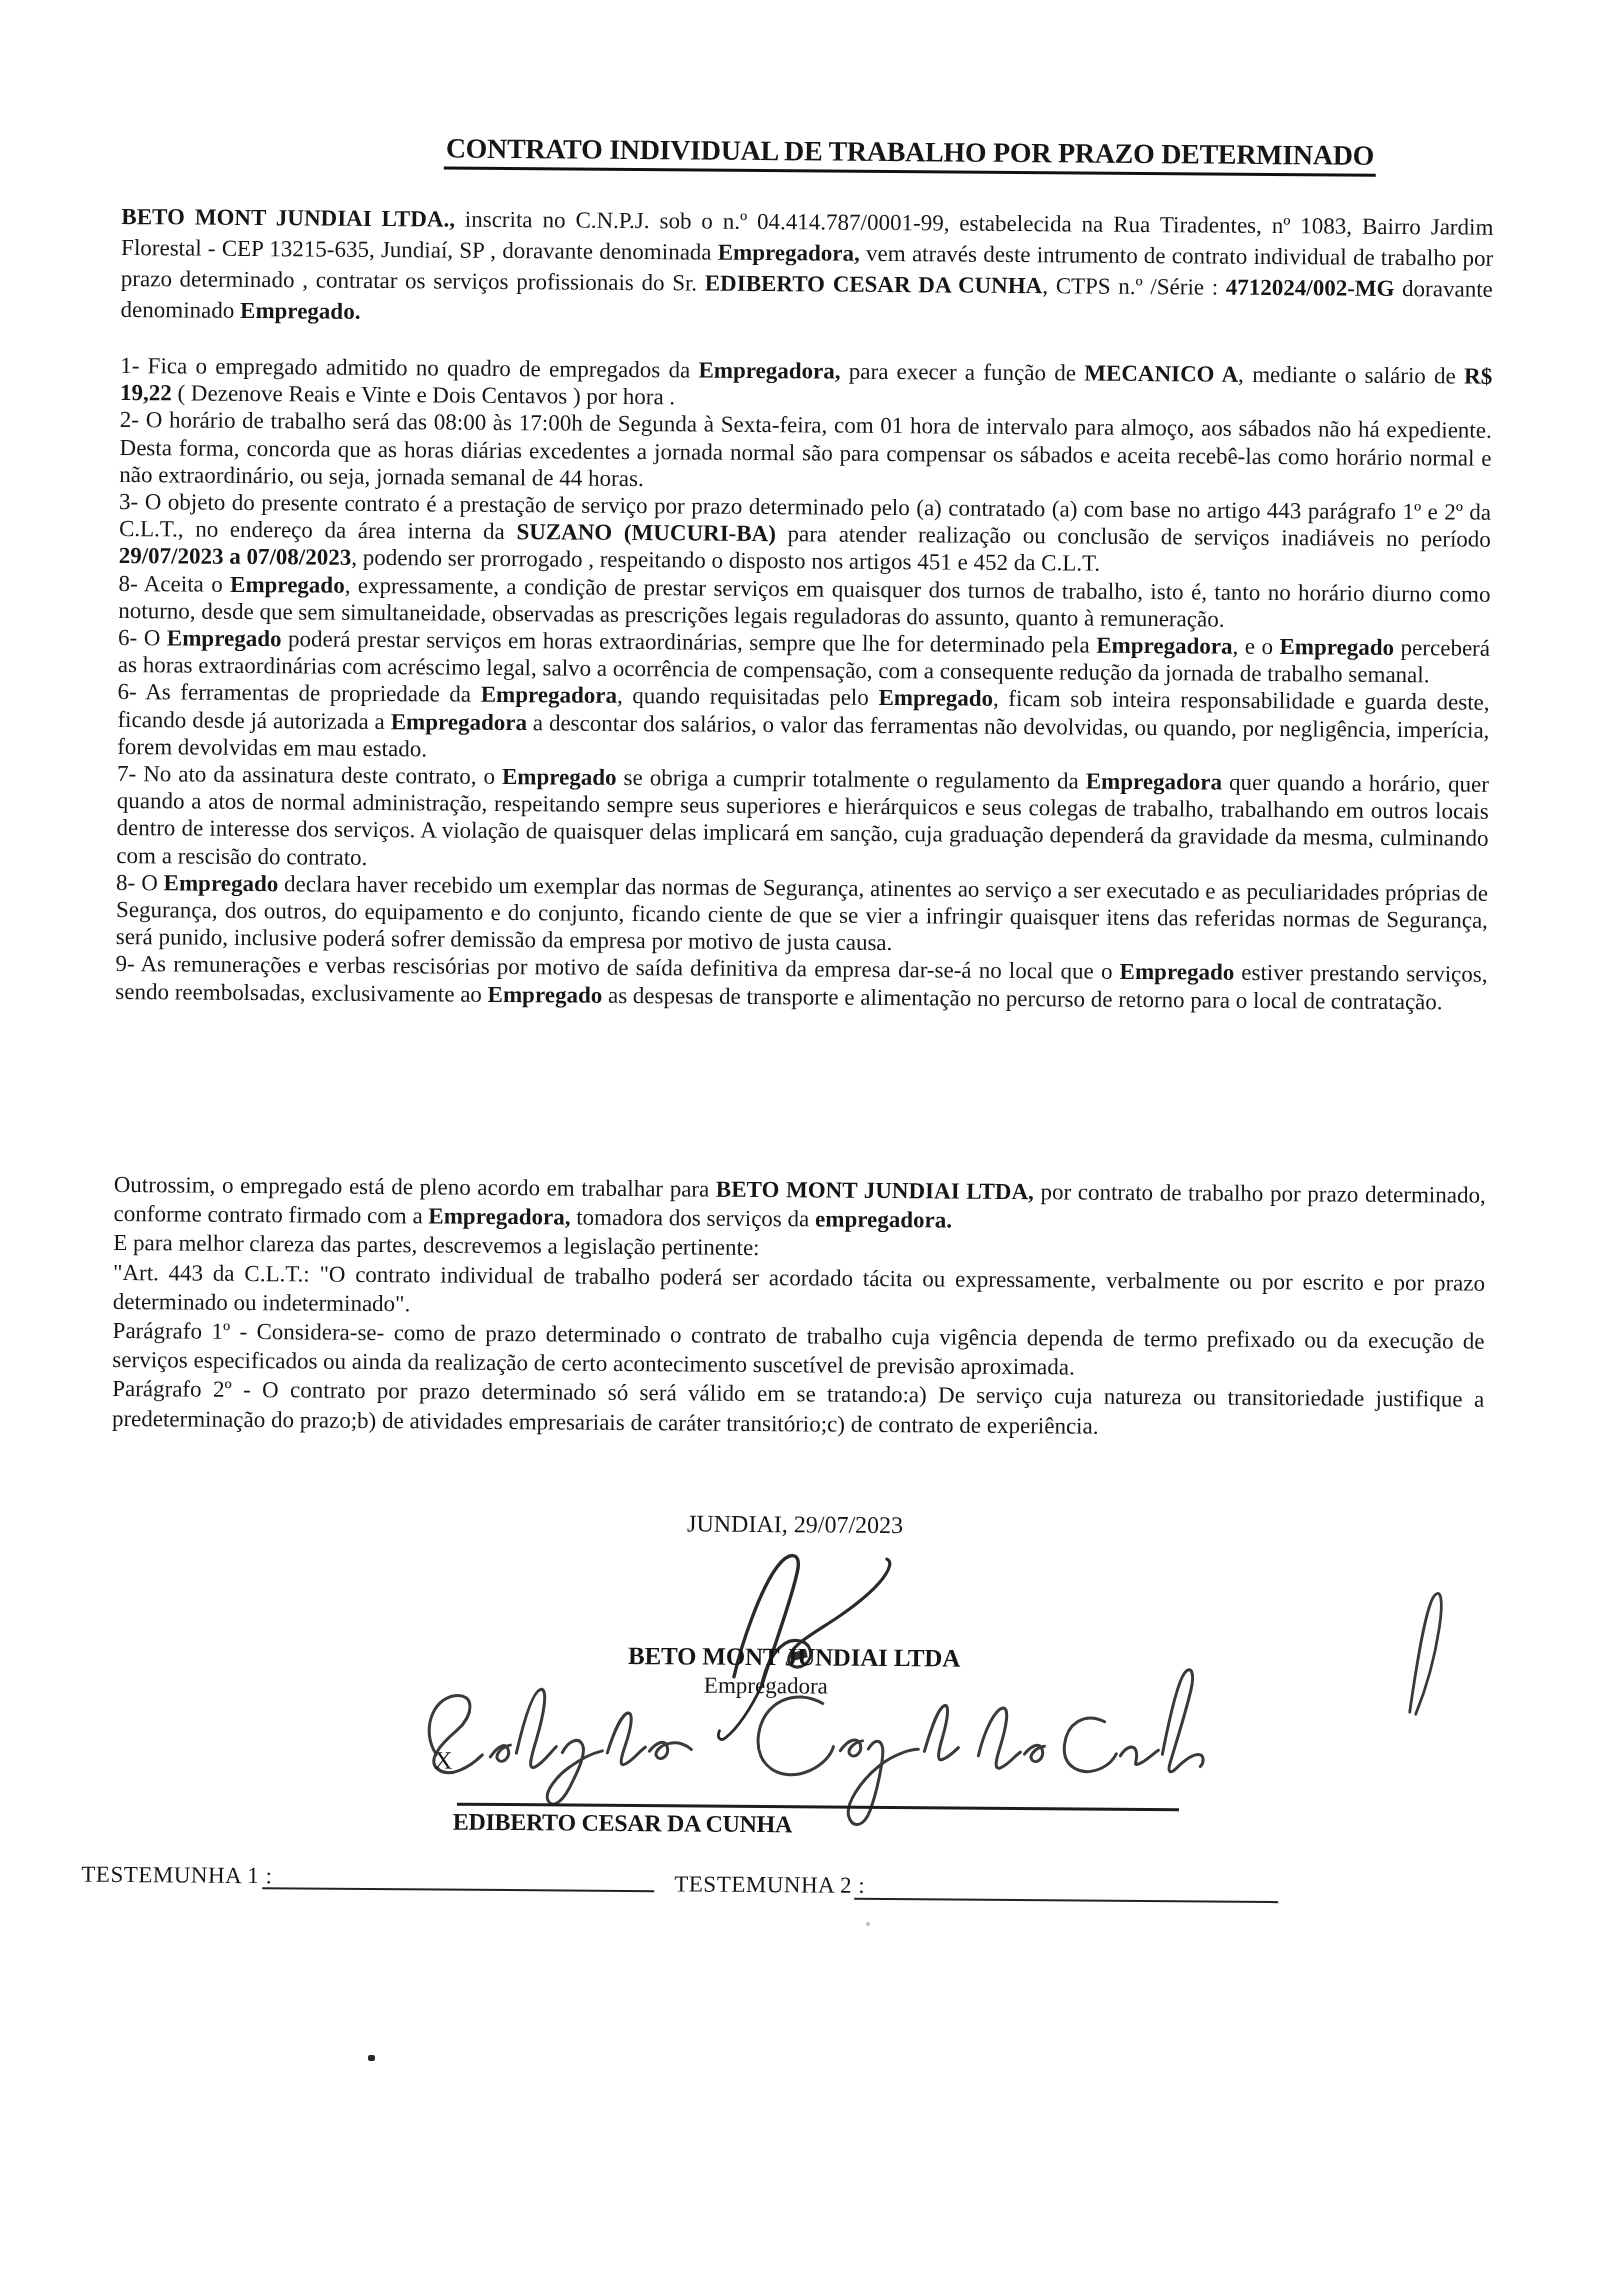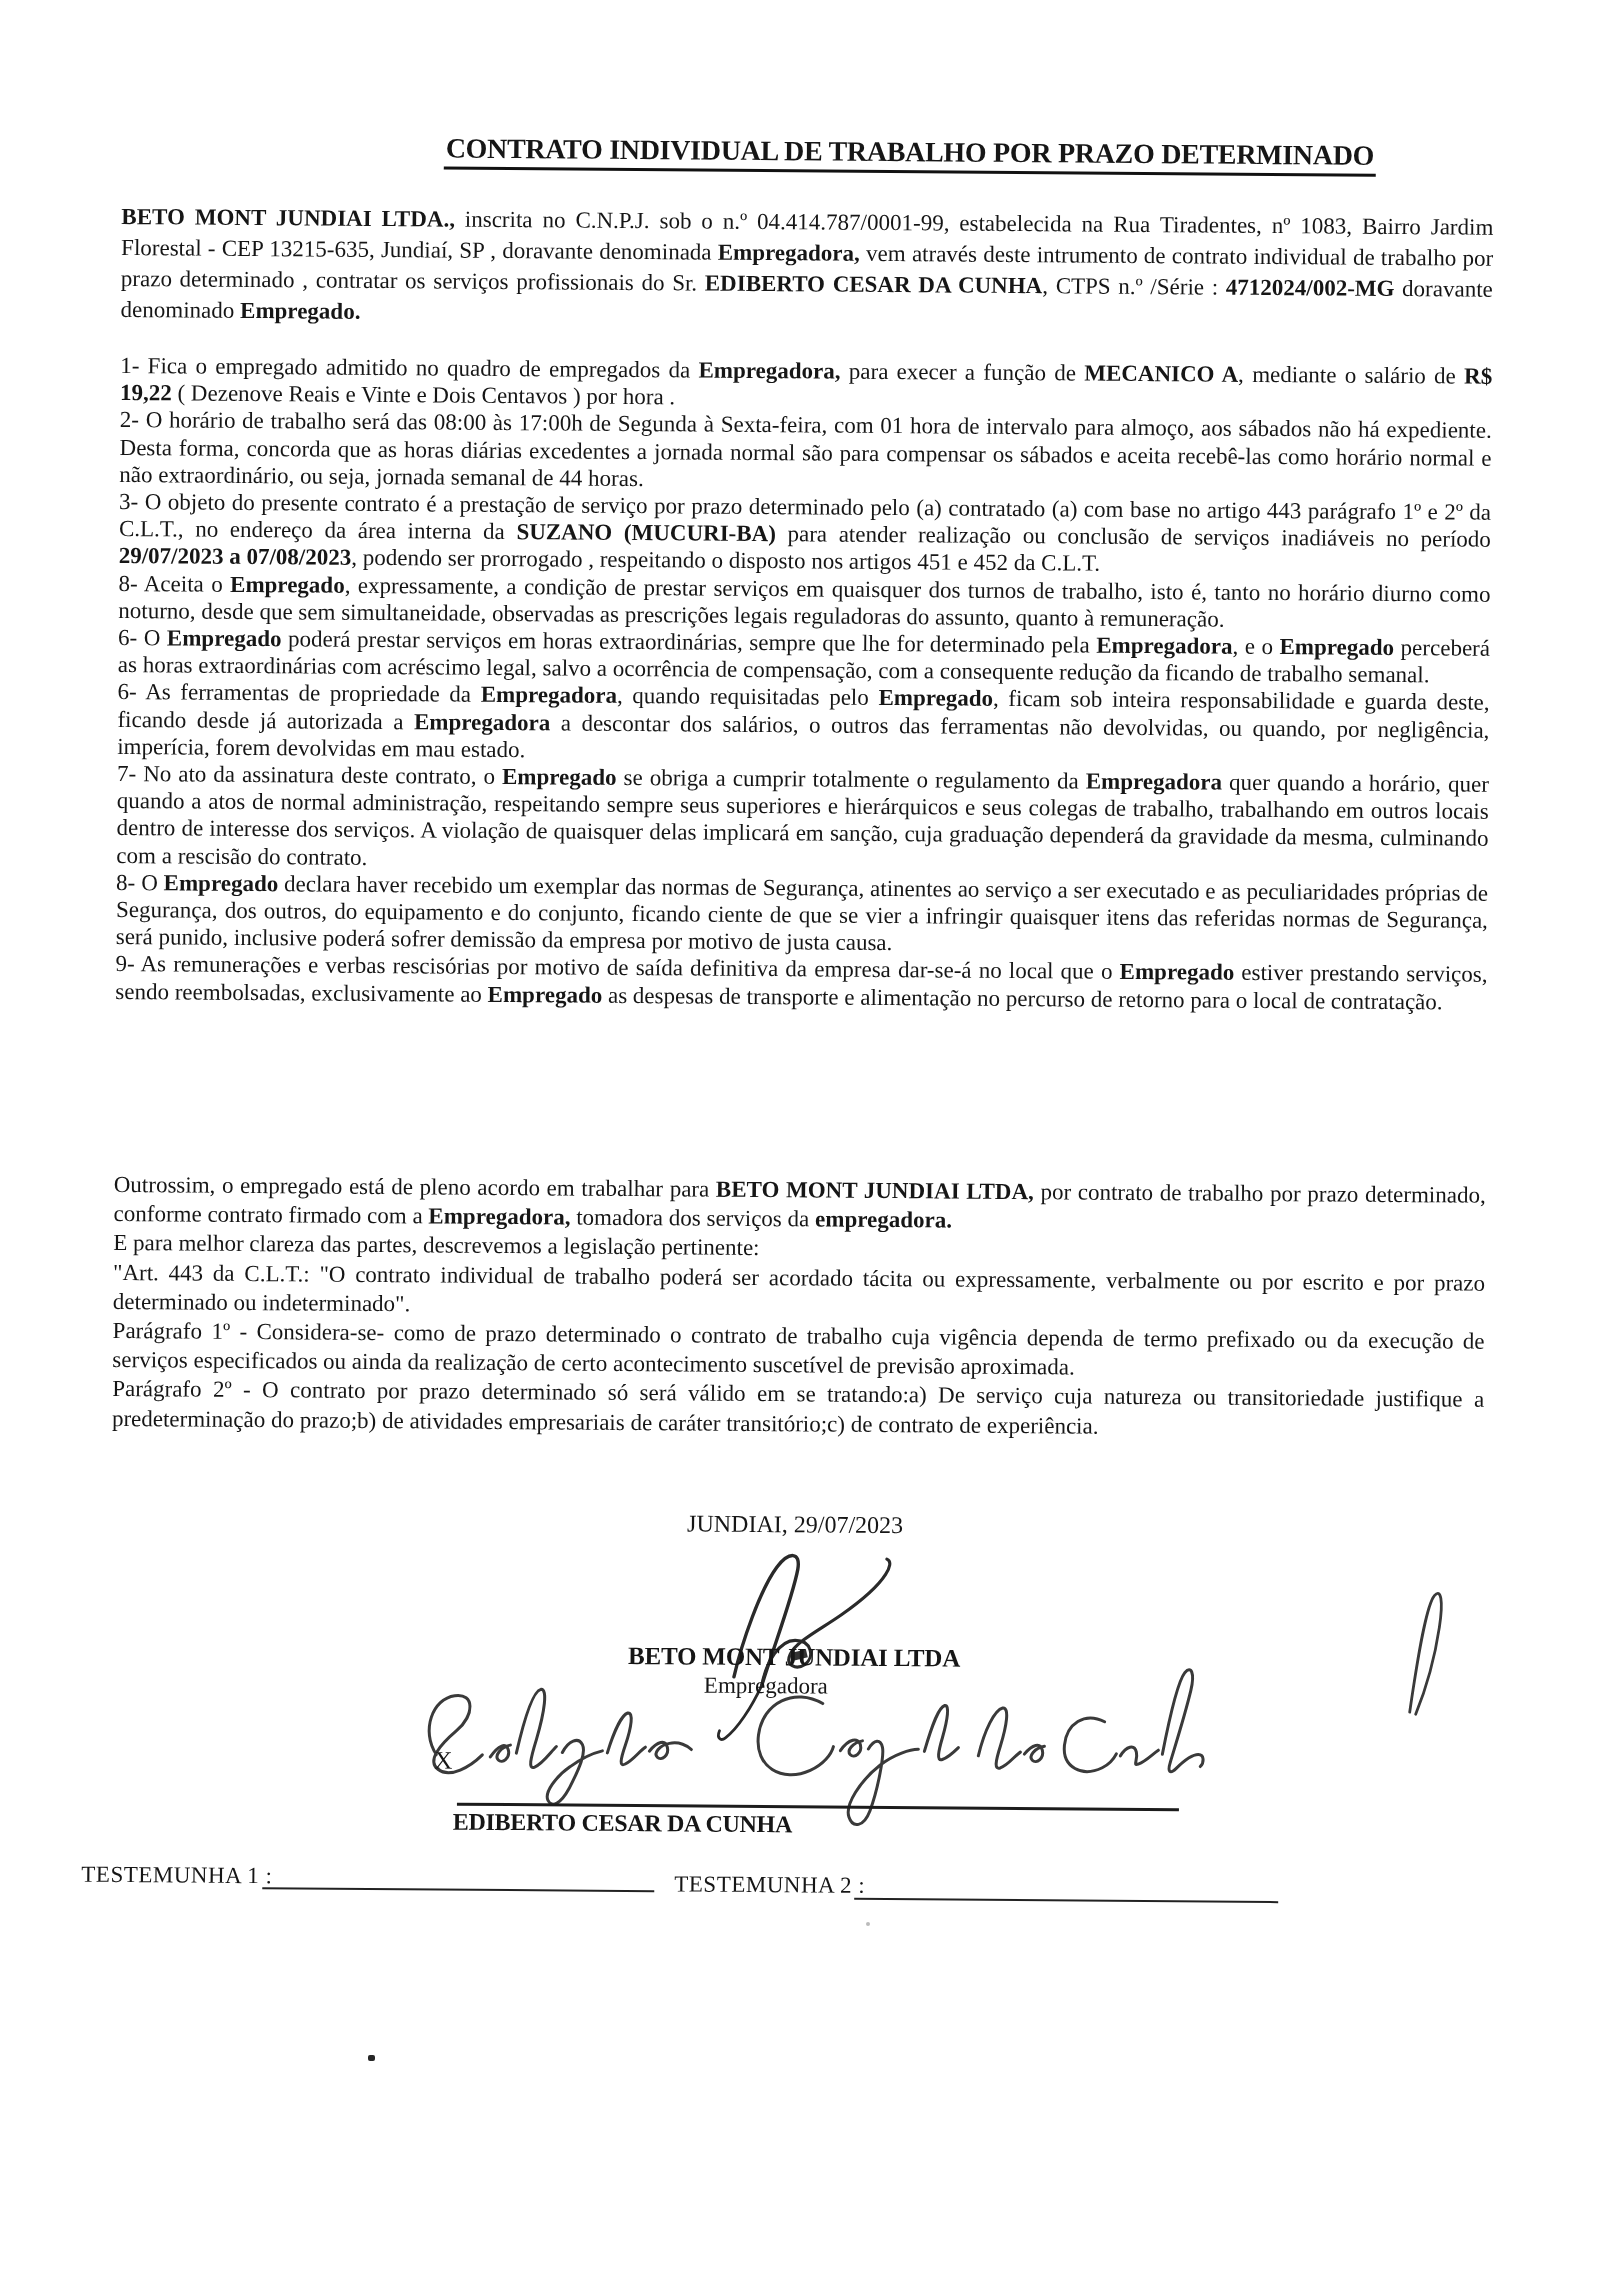--- a/index.html
+++ b/index.html
@@ -45,22 +45,22 @@
       <span class="doc-title">CONTRATO INDIVIDUAL DE TRABALHO POR PRAZO DETERMINADO</span>
     </div>
 
     <div class="intro"><b>BETO MONT JUNDIAI  LTDA.,</b><span> inscrita no C.N.P.J. sob o n.º 04.414.787/0001-99,  estabelecida na Rua Tiradentes, nº 1083, Bairro Jardim Florestal - CEP 13215-635, Jundiaí, SP ,  doravante denominada </span><b>Empregadora,</b><span> vem através deste intrumento de contrato individual de trabalho por prazo determinado , contratar os serviços profissionais do Sr. </span><b>EDIBERTO CESAR DA CUNHA</b><span>, CTPS n.º /Série : </span><b>4712024/002-MG</b><span> doravante denominado </span><b>Empregado.</b></div>
 
     <div class="clauses">
       <p><span>1- Fica o empregado admitido no quadro de empregados da </span><b>Empregadora,</b><span> para execer a função de  </span><b>MECANICO A</b><span>, mediante o salário de </span><b>R$ 19,22</b><span> ( Dezenove Reais  e Vinte e Dois Centavos  ) por hora .</span></p>
       <p><span>2- O horário de trabalho será das 08:00 às 17:00h de Segunda à  Sexta-feira, com 01 hora de intervalo para  almoço, aos sábados não há expediente. Desta forma, concorda que as horas diárias excedentes a jornada normal  são para compensar os sábados e aceita recebê-las como horário normal e não extraordinário, ou seja, jornada semanal de 44 horas.</span></p>
       <p><span>3- O objeto do presente contrato é a prestação de serviço por prazo determinado pelo (a) contratado (a) com base no artigo 443 parágrafo 1º e 2º da C.L.T., no endereço da área interna da  </span><b>SUZANO (MUCURI-BA)</b><span> para atender realização ou conclusão de serviços inadiáveis no período  </span><b>29/07/2023 a 07/08/2023</b><span>, podendo ser prorrogado , respeitando o disposto nos artigos 451 e 452 da C.L.T.</span></p>
       <p><span>8- Aceita o </span><b>Empregado</b><span>, expressamente, a condição de prestar serviços em quaisquer dos turnos de trabalho, isto é, tanto no horário diurno como noturno, desde que sem simultaneidade, observadas as prescrições legais reguladoras do assunto, quanto à remuneração.</span></p>
-      <p><span>6- O </span><b>Empregado</b><span> poderá prestar serviços em horas extraordinárias, sempre que lhe for determinado pela </span><b>Empregadora</b><span>, e o </span><b>Empregado</b><span> perceberá as horas extraordinárias com acréscimo legal, salvo a ocorrência de compensação, com a consequente redução da ficando de trabalho semanal.</span></p>
-      <p><span>6- As ferramentas de propriedade da </span><b>Empregadora</b><span>, quando requisitadas pelo </span><b>Empregado</b><span>, ficam sob inteira responsabilidade e guarda deste, ficando desde já autorizada a </span><b>Empregadora</b><span> a descontar dos salários, o outros das ferramentas não devolvidas, ou quando, por negligência, imperícia, forem devolvidas em mau estado.</span></p>
+      <p><span>6- O </span><b>Empregado</b><span> poderá prestar serviços em horas extraordinárias, sempre que lhe for determinado pela </span><b>Empregadora</b><span>, e o </span><b>Empregado</b><span> perceberá as horas extraordinárias com acréscimo legal, salvo a ocorrência de compensação, com a consequente redução da jornada de trabalho semanal.</span></p>
+      <p><span>6- As ferramentas de propriedade da </span><b>Empregadora</b><span>, quando requisitadas pelo </span><b>Empregado</b><span>, ficam sob inteira responsabilidade e guarda deste, ficando desde já autorizada a </span><b>Empregadora</b><span> a descontar dos salários, o valor das ferramentas não devolvidas, ou quando, por negligência, imperícia, forem devolvidas em mau estado.</span></p>
       <p><span>7- No ato da assinatura deste contrato, o </span><b>Empregado</b><span> se obriga a cumprir totalmente o regulamento da </span><b>Empregadora</b><span> quer quando a horário, quer quando a atos de normal administração, respeitando sempre seus superiores e hierárquicos e seus colegas de trabalho, trabalhando em outros locais dentro de interesse dos serviços. A violação de quaisquer delas implicará em sanção, cuja graduação dependerá da gravidade da mesma, culminando com a rescisão do contrato.</span></p>
       <p><span>8- O </span><b>Empregado</b><span> declara haver recebido um exemplar das normas de Segurança, atinentes ao serviço a ser executado e as peculiaridades próprias de Segurança, dos outros, do equipamento e do conjunto, ficando ciente de que se vier a infringir quaisquer itens das referidas normas de Segurança, será punido, inclusive poderá sofrer demissão da empresa por motivo de justa causa.</span></p>
       <p><span>9- As remunerações e verbas rescisórias por motivo de saída definitiva da empresa dar-se-á no local que o </span><b>Empregado</b><span> estiver prestando serviços, sendo reembolsadas, exclusivamente ao </span><b>Empregado</b><span> as despesas de transporte e alimentação  no percurso de retorno para o local de contratação.</span></p>
     </div>
 
     <div class="closing">
       <p><span>Outrossim, o empregado está de pleno acordo em trabalhar para </span><b>BETO MONT JUNDIAI  LTDA,</b><span> por contrato de trabalho por prazo determinado, conforme contrato firmado com a </span><b>Empregadora,</b><span> tomadora dos serviços da </span><b>empregadora.</b></p>
       <p><span>E para melhor clareza das partes, descrevemos a legislação pertinente:</span></p>
       <p><span>"Art. 443 da C.L.T.:  "O contrato individual de trabalho poderá ser acordado tácita ou expressamente, verbalmente ou por escrito e por prazo determinado ou indeterminado".</span></p>
       <p><span>Parágrafo 1º - Considera-se- como de prazo determinado o contrato de trabalho cuja vigência dependa de termo prefixado ou da execução de serviços especificados ou ainda da realização de certo acontecimento suscetível de previsão aproximada.</span></p>

